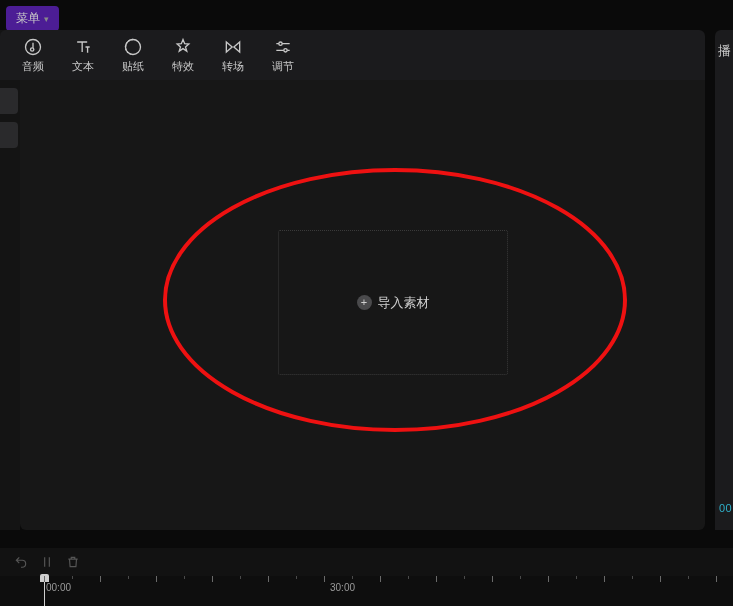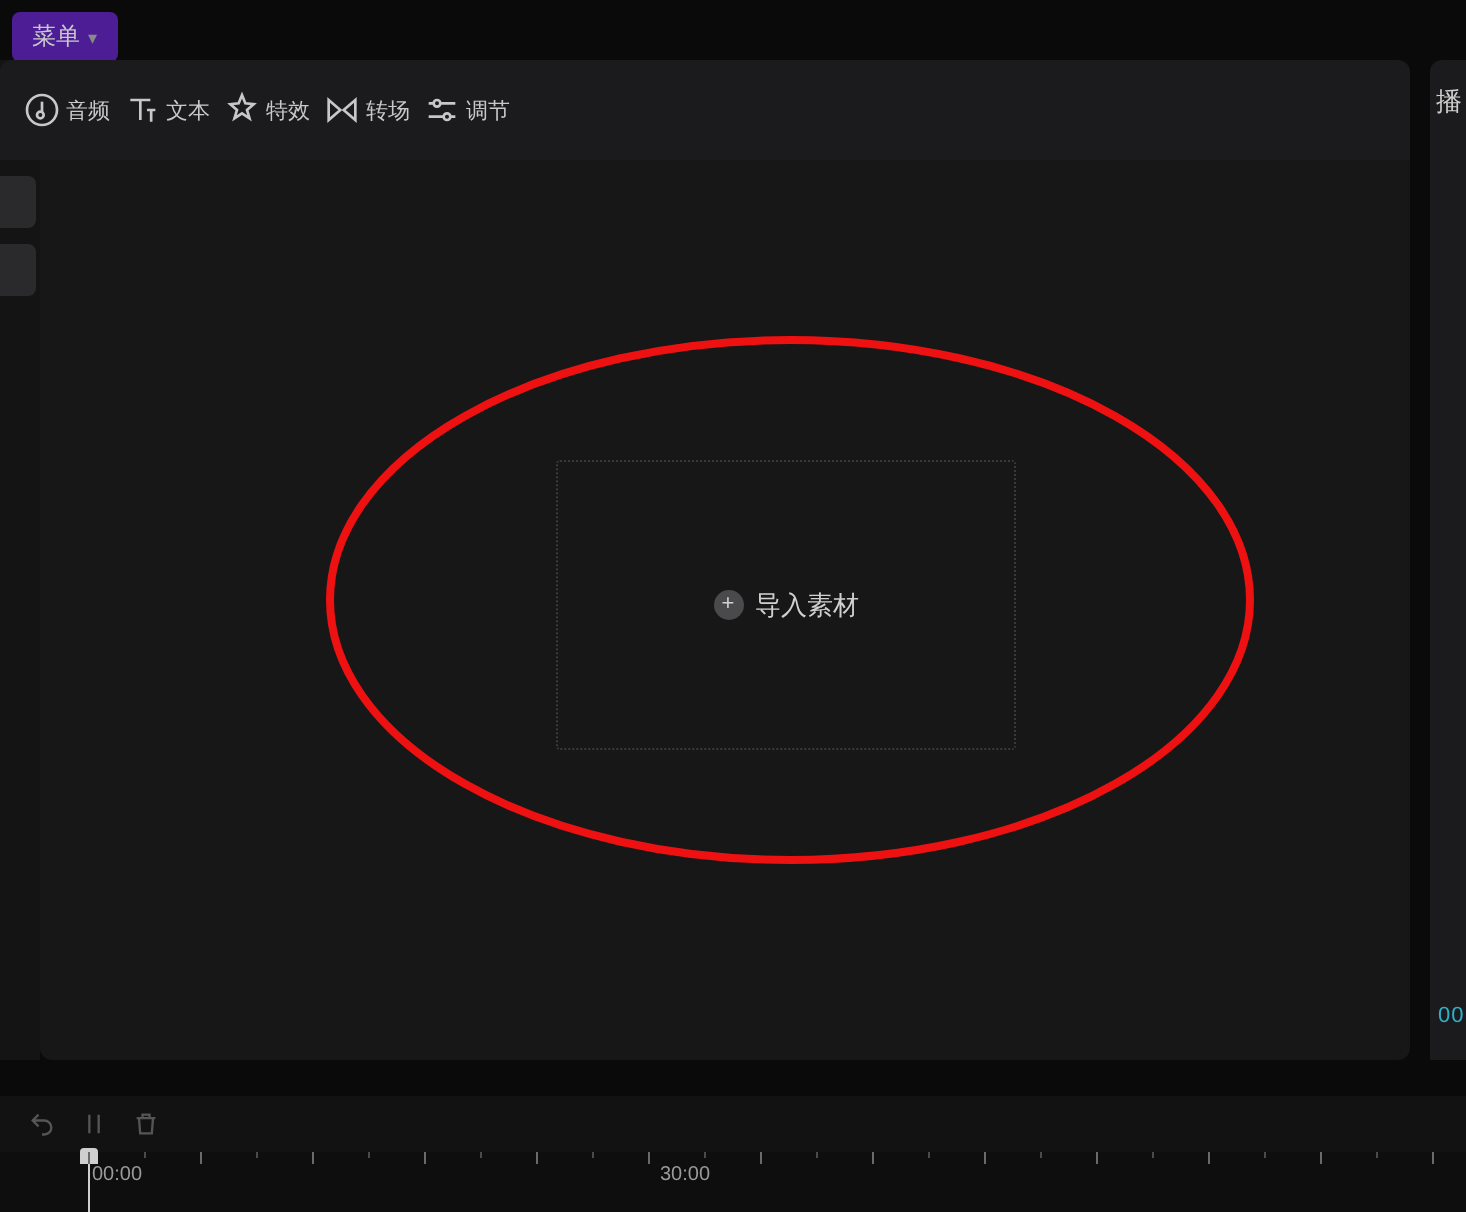--- a/index.html
+++ b/index.html
@@ -57,20 +57,21 @@
     display: flex;
     align-items: center;
     padding-left: 8px;
     border-top-left-radius: 6px;
     border-top-right-radius: 6px;
   }
   .tb-item {
     width: 50px;
     height: 50px;
     display: flex;
+    flex-direction: column;
     align-items: center;
     justify-content: center;
     gap: 2px;
     color: #c8c8c8;
     font-size: 11px;
     cursor: pointer;
   }
   .tb-item svg { stroke: #c8c8c8; fill: none; stroke-width: 1.6; }
 
   
@@ -227,20 +228,27 @@
     <span>音频</span>
   </div>
 
   <div class="tb-item">
     <svg width="20" height="20" viewBox="0 0 24 24">
       <path d="M5 6h12M11 6v12M15 12h5M17.5 12v7"></path>
     </svg>
     <span>文本</span>
   </div>
 
+  <div class="tb-item">
+    <svg width="20" height="20" viewBox="0 0 24 24">
+      <circle cx="12" cy="12" r="9"></circle>
+        <path d="M12 3a9 9 0 0 0 0 18" stroke-dasharray="2 2"></path>
+    </svg>
+    <span>贴纸</span>
+  </div>
 
   <div class="tb-item">
     <svg width="20" height="20" viewBox="0 0 24 24">
       <path d="M12 3l2 5 5 .5-4 3.5 1.5 5L12 14l-4.5 3 1.5-5-4-3.5 5-.5z"></path>
     </svg>
     <span>特效</span>
   </div>
 
   <div class="tb-item">
     <svg width="20" height="20" viewBox="0 0 24 24">

